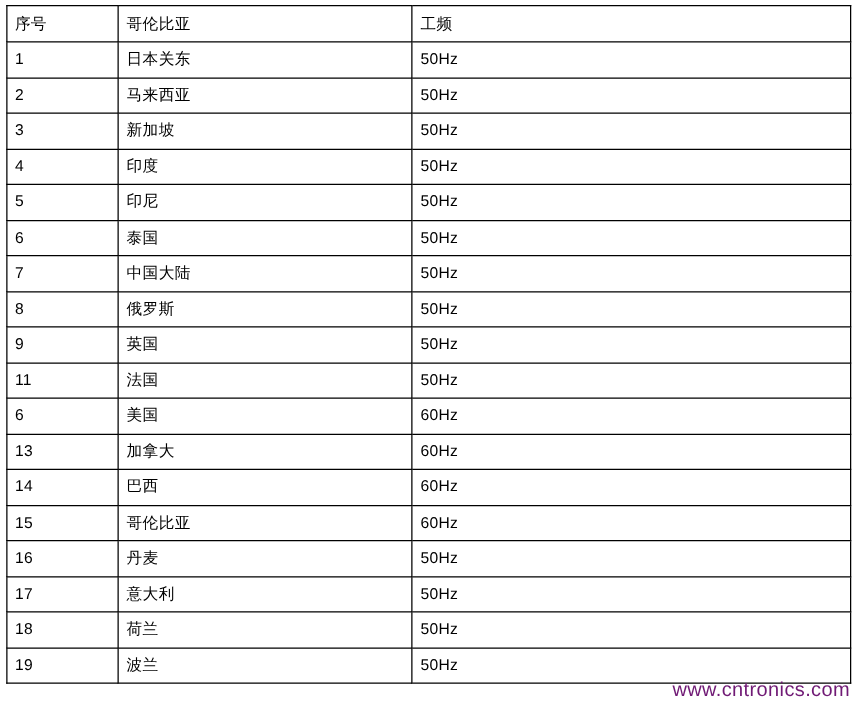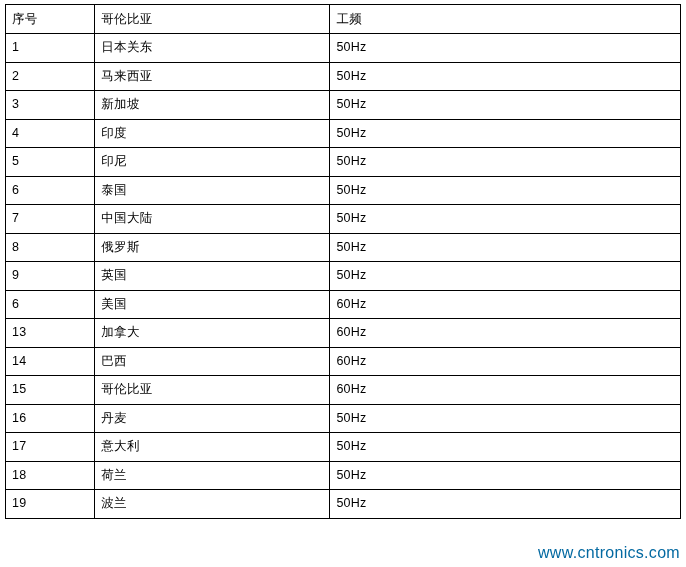--- a/index.html
+++ b/index.html
@@ -45,21 +45,21 @@
   .col-freq { width: 350px; }
   .cell-idx { letter-spacing: 0.2px; }
   .cell-country { letter-spacing: 0.4px; }
   .cell-freq { letter-spacing: 0.2px; }
   .watermark {
     position: absolute;
     right: 6px;
     bottom: 5px;
     font-size: 16px;
     font-family: "Liberation Sans", sans-serif;
-    color: #0369a1;
+    color: #701a75;
     letter-spacing: 0.3px;
     pointer-events: none;
   }
 </style>
 </head>
 <body>
 
 <div class="table-wrap">
   <table class="freq-table">
     <colgroup>
@@ -112,20 +112,25 @@
         <td class="cell-idx">8</td>
         <td class="cell-country">俄罗斯</td>
         <td class="cell-freq">50Hz</td>
       </tr>
       <tr>
         <td class="cell-idx">9</td>
         <td class="cell-country">英国</td>
         <td class="cell-freq">50Hz</td>
       </tr>
       <tr>
+        <td class="cell-idx">11</td>
+        <td class="cell-country">法国</td>
+        <td class="cell-freq">50Hz</td>
+      </tr>
+      <tr>
         <td class="cell-idx">6</td>
         <td class="cell-country">美国</td>
         <td class="cell-freq">60Hz</td>
       </tr>
       <tr>
         <td class="cell-idx">13</td>
         <td class="cell-country">加拿大</td>
         <td class="cell-freq">60Hz</td>
       </tr>
       <tr>

